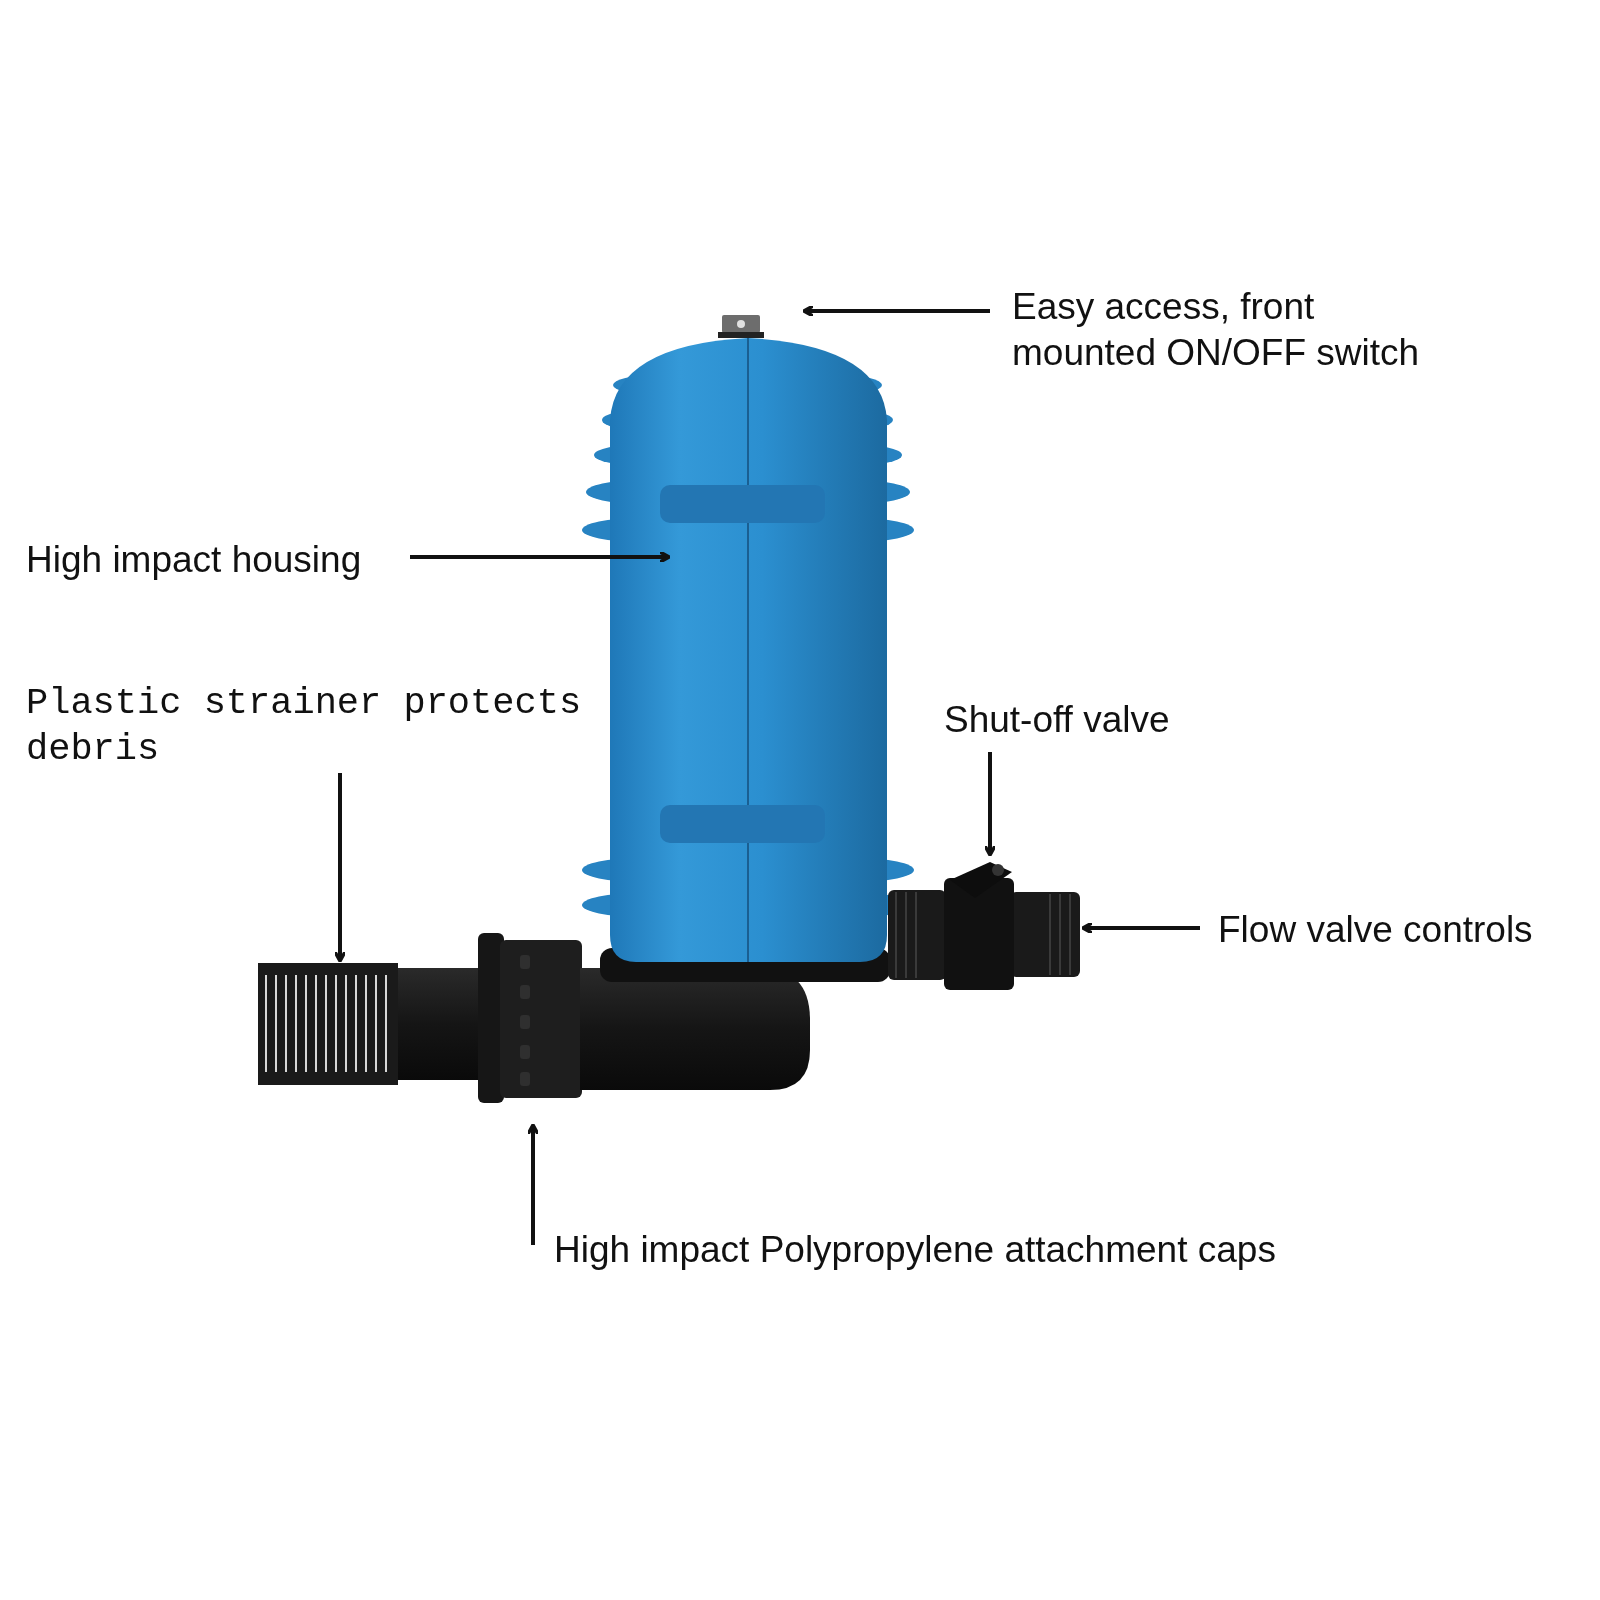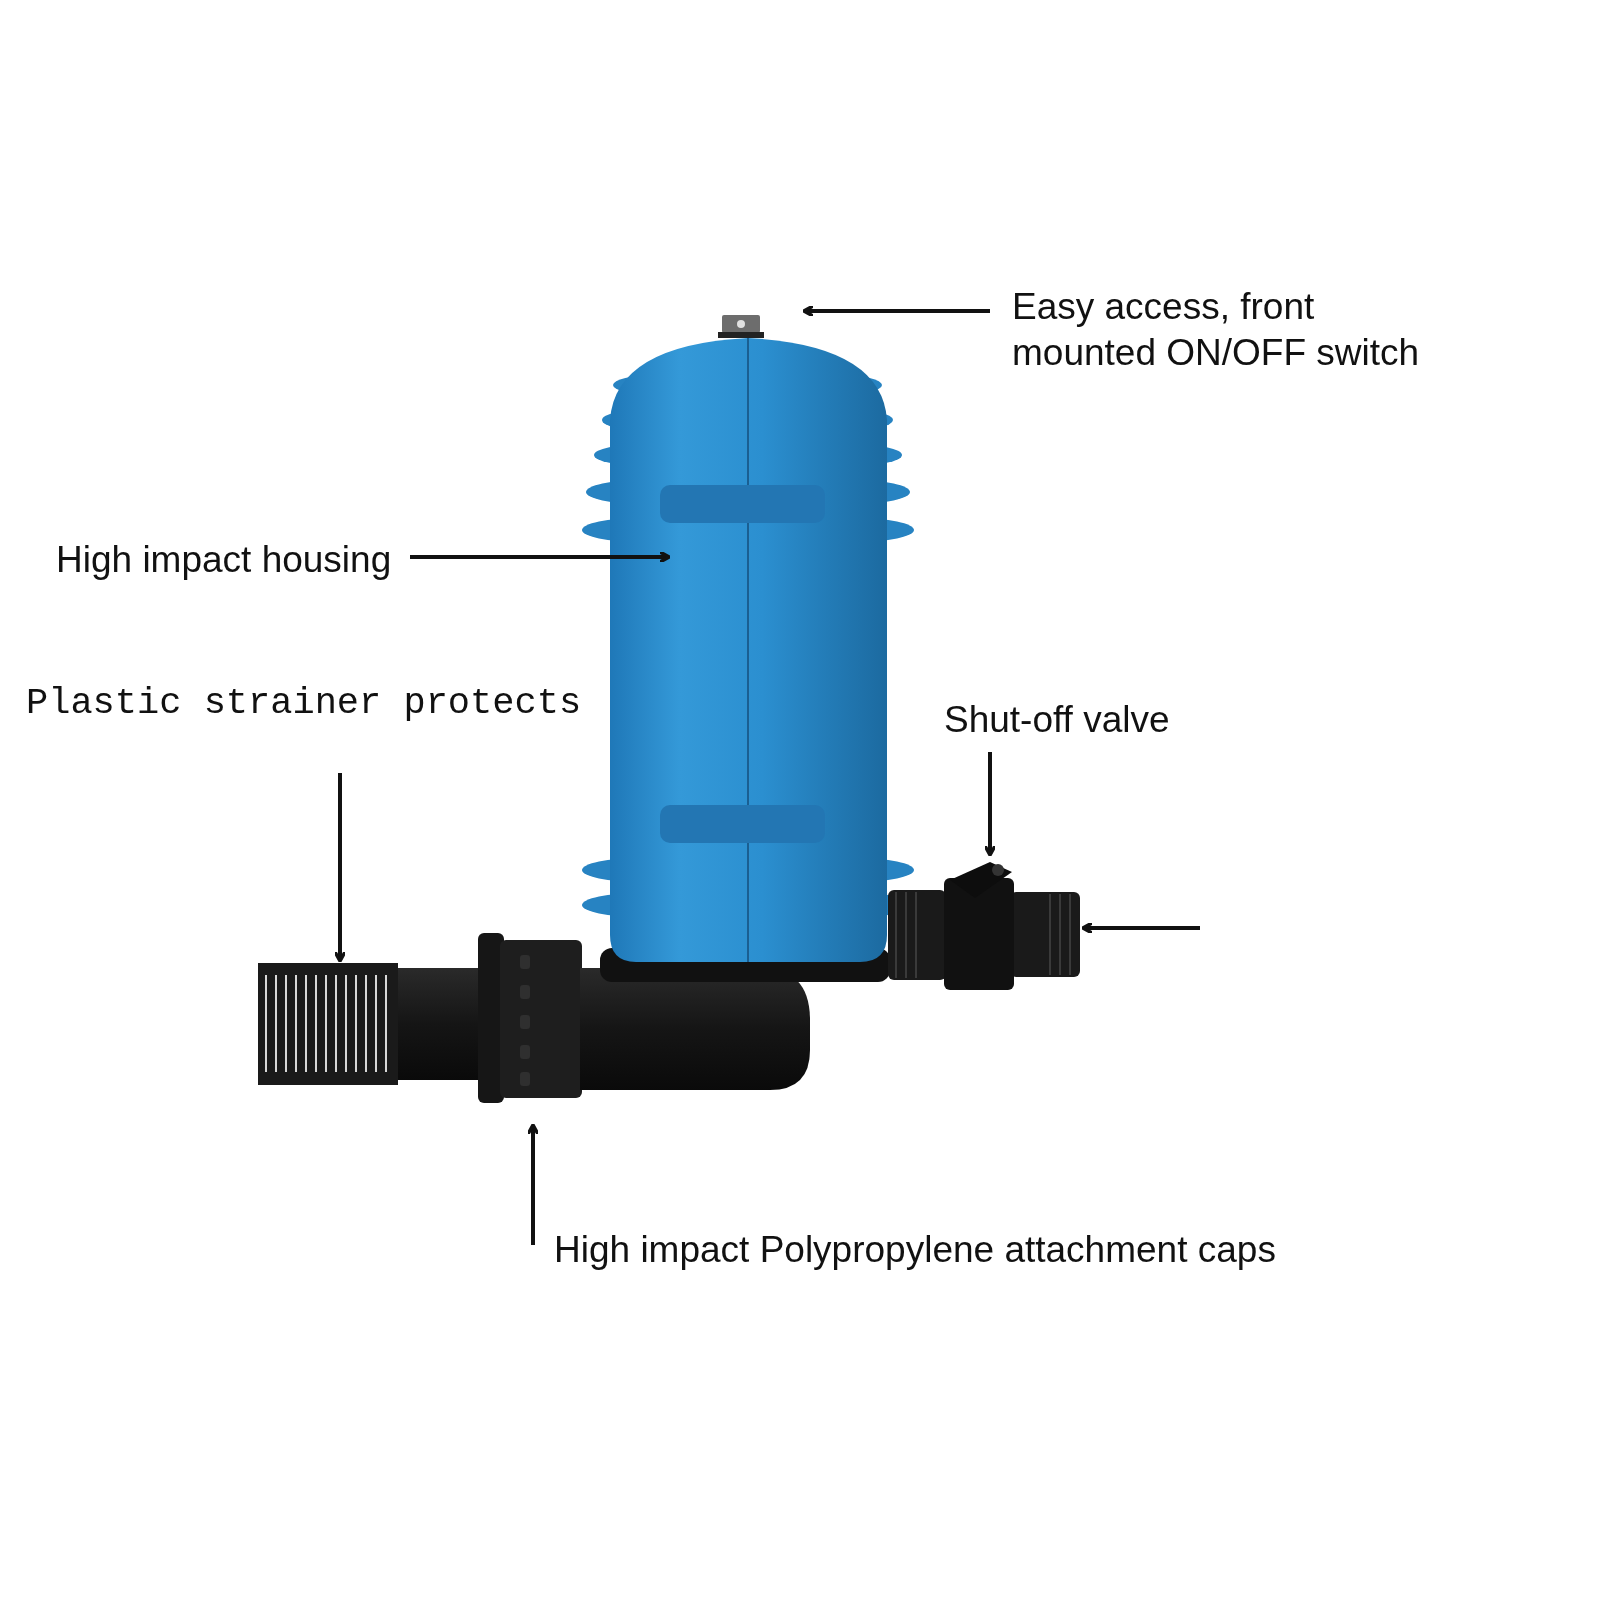--- a/index.html
+++ b/index.html
@@ -118,30 +118,32 @@
     <line x1="1200" y1="928" x2="1084" y2="928" marker-end="url(#arrowhead)"></line>
     <line x1="533" y1="1245" x2="533" y2="1126" marker-end="url(#arrowhead)"></line>
   </g>
 </svg>
 
 <div class="label" style="left:1012px;top:284px;">
   <span class="line">Easy access, front</span>
   <span class="line">mounted ON/OFF switch</span>
 </div>
 
-<div class="label" style="left:26px;top:537px;margin-left:30px;">
+<div class="label" style="left:26px;top:537px;">
   <span class="line">High impact housing</span>
 </div>
 
 <div class="label" style="left:26px;top:680px;font-family:Liberation Mono, monospace;">
   <span class="line">Plastic strainer protects</span>
+  <span class="line">debris</span>
 </div>
 
 <div class="label" style="left:944px;top:697px;">
   <span class="line">Shut-off valve</span>
 </div>
 
 <div class="label" style="left:1218px;top:907px;">
+  <span class="line">Flow valve controls</span>
 </div>
 
 <div class="label" style="left:554px;top:1227px;">
   <span class="line">High impact Polypropylene attachment caps</span>
 </div>
 
 </body></html>

